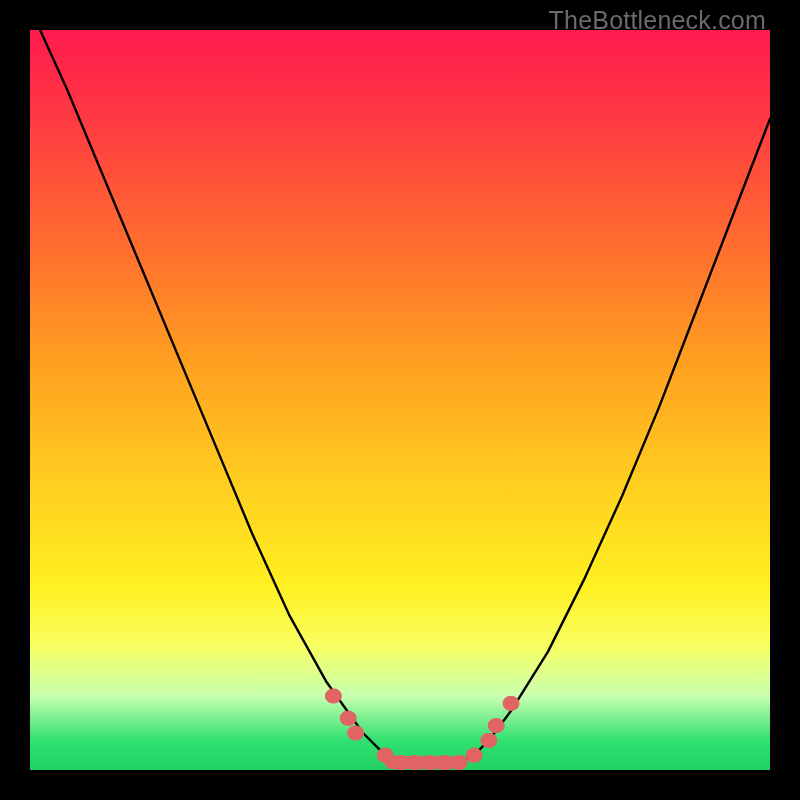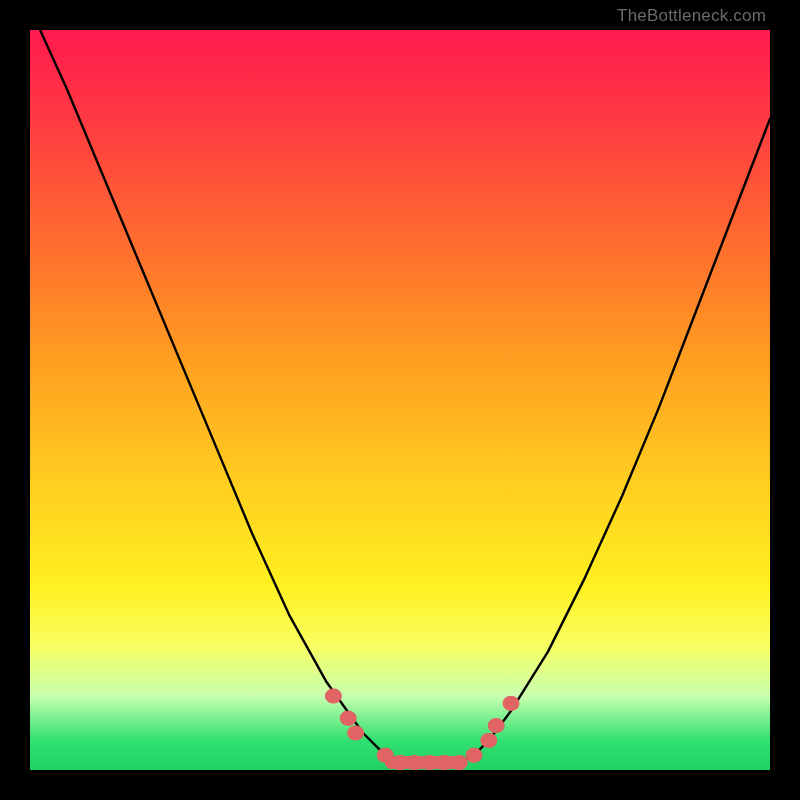--- a/index.html
+++ b/index.html
@@ -33,21 +33,21 @@
       #f9ff60 83%,
       #c8ffb0 90%,
       #30e070 96%,
       #20d060 100%);
   }
   .attribution {
     position: absolute;
     top: 6px;
     right: 34px;
     color: #6a6a6a;
-    font-size: 17px;
+    font-size: 25px;
     font-weight: 500;
     letter-spacing: 0.2px;
   }
   svg.curve {
     position: absolute;
     left: 0;
     top: 0;
     width: 740px;
     height: 740px;
     overflow: visible;

